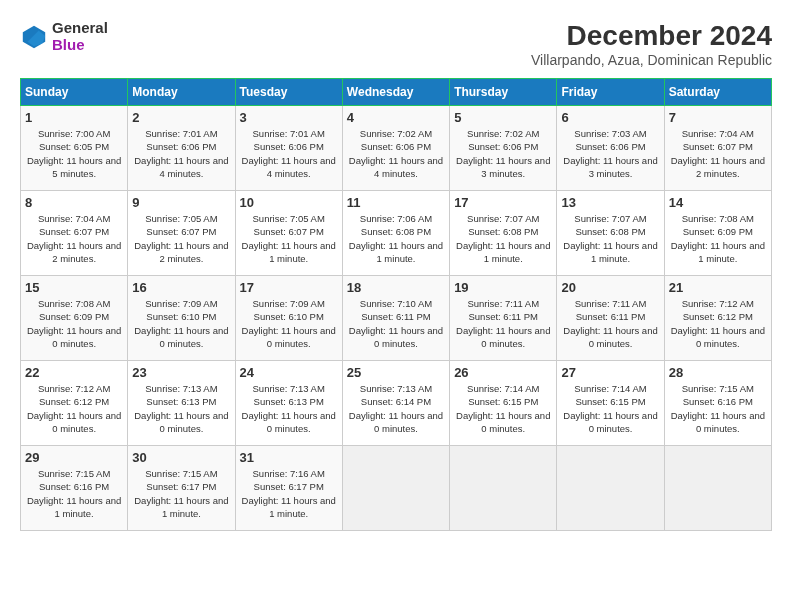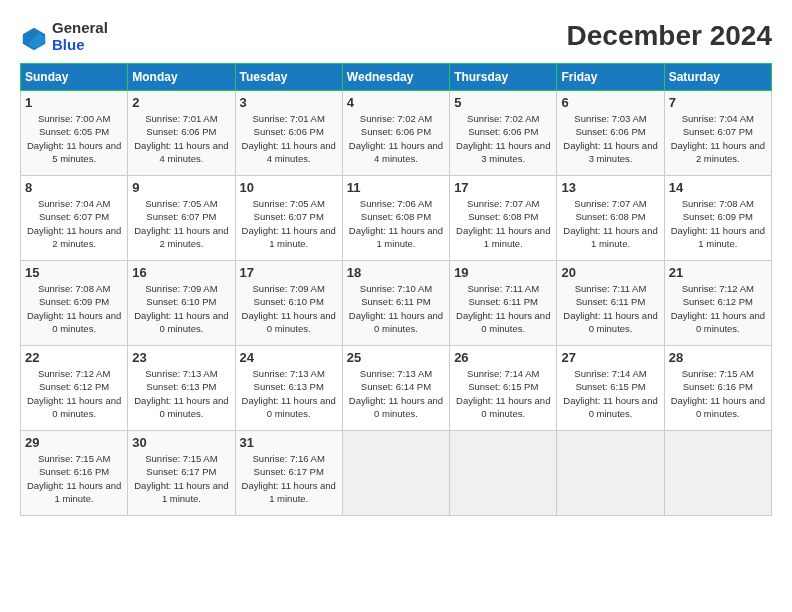--- a/index.html
+++ b/index.html
@@ -11,37 +11,37 @@
       padding: 20px;
     }
     .header {
       display: flex;
       justify-content: space-between;
       align-items: flex-start;
       margin-bottom: 10px;
     }
     .logo {
       display: flex;
-      align-items: flex-end;
+      align-items: center;
       gap: 4px;
     }
     .logo-text {
       display: flex;
       flex-direction: column;
       line-height: 1.1;
     }
     .logo-general {
       font-size: 15px;
       font-weight: bold;
       color: #333;
     }
     .logo-blue {
       font-size: 15px;
       font-weight: bold;
-      color: #1d4ed8;
+      color: #a21caf;
     }
     .logo-icon {
       width: 28px;
       height: 28px;
     }
     .title-block {
       text-align: right;
     }
     .month-title {
       font-size: 28px;
@@ -103,20 +103,21 @@
       <polygon points="15,3 27,10 27,20 15,27 3,20 3,10" fill="#1a7abf"></polygon>
       <polygon points="20,8 27,14 24,22 15,25 8,20" fill="#2a9ae0" opacity="0.5"></polygon>
     </svg>
     <div class="logo-text">
       <span class="logo-general">General</span>
       <span class="logo-blue">Blue</span>
     </div>
   </div>
   <div class="title-block">
     <div class="month-title">December 2024</div>
+    <div class="subtitle">Villarpando, Azua, Dominican Republic</div>
   </div>
 </div>
 
 <table>
   <thead>
     <tr>
     <th>Sunday</th>
         <th>Monday</th>
         <th>Tuesday</th>
         <th>Wednesday</th>

